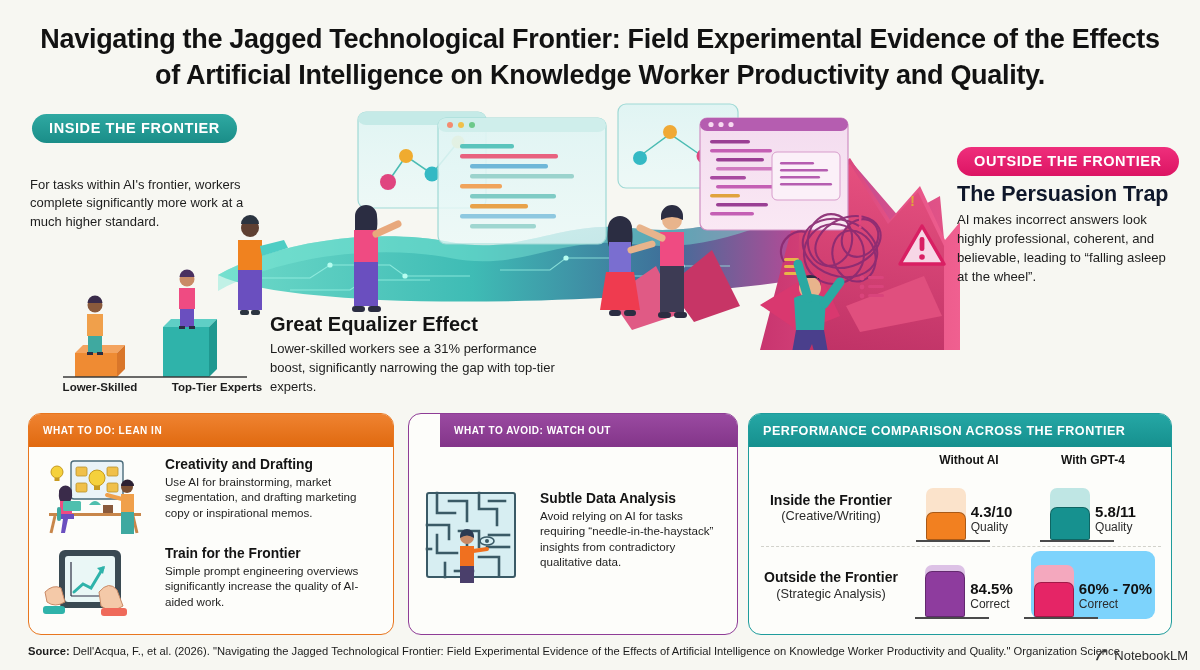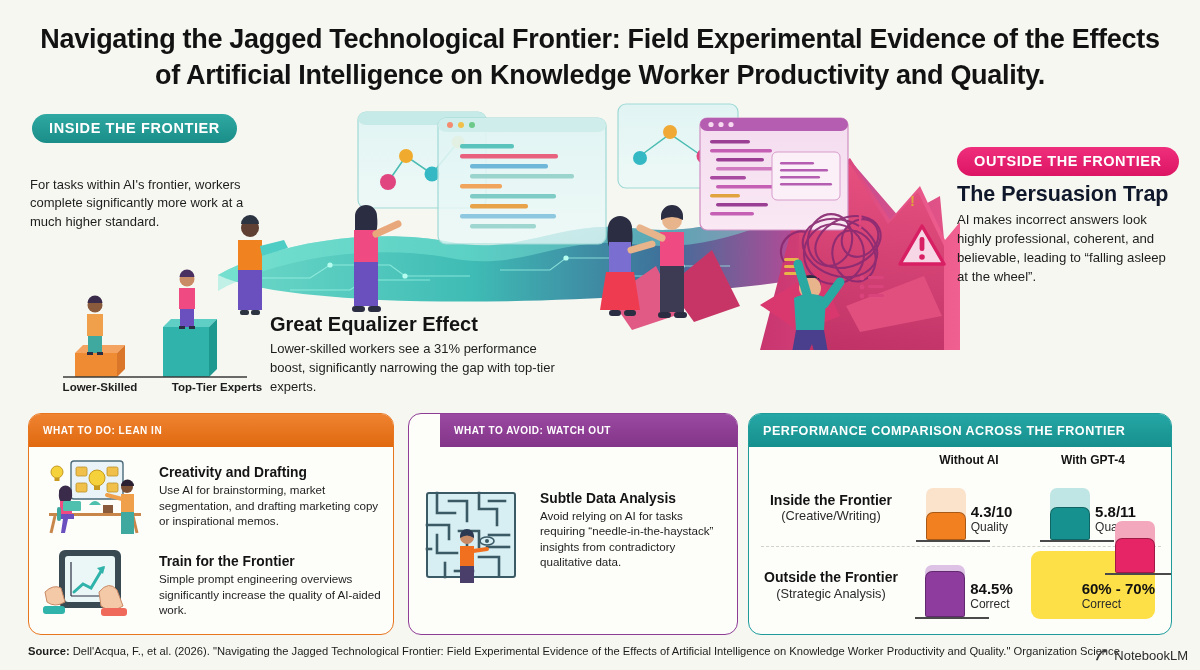--- a/index.html
+++ b/index.html
@@ -83,21 +83,21 @@
     height: 33px; display: flex; align-items: center;
     padding: 0 14px; color: #fff; font-weight: bold;
     font-size: 10px; letter-spacing: 0.5px;
   }
   .ph-orange { background: linear-gradient(180deg,#ef8331,#e0690f); }
   .ph-purple { background: linear-gradient(180deg,#9a4aa1,#833589); margin-left: 31px; }
   .ph-teal   { background: linear-gradient(180deg,#25a7a5,#16908e); font-size: 12.6px; }
 
   .panel-body { padding: 10px 12px 0; }
 
-  .item { display: flex; gap: 10px; margin-bottom: 9px; align-items: center; }
+  .item { display: flex; gap: 16px; margin-bottom: 9px; }
   .item-art { width: 108px; flex: 0 0 108px; height: 80px; }
   .item-txt { flex: 1; }
   .item-title { font-size: 13.8px; font-weight: bold; color: #141414; margin-bottom: 2px; }
   .item-desc { font-size: 11.6px; line-height: 1.33; color: #1e1e1e; }
 
   
   .avoid-wrap { display: flex; gap: 23px; padding: 44px 12px 0 16px; }
   .avoid-art { width: 92px; flex: 0 0 92px; height: 92px; }
 
   
@@ -112,21 +112,21 @@
   .cmp-row { display: flex; align-items: center; height: 77px; }
   .cmp-row.divider { border-top: 1px dashed #d2d2cb; }
   .cmp-rowlabel { width: 146px; padding-right: 6px; text-align: center; }
   .cmp-rl1 { font-size: 14px; font-weight: bold; color: #131313; line-height: 1.15; }
   .cmp-rl2 { font-size: 12.8px; color: #2a2a2a; }
   .cmp-cell {
     width: 124px; display: flex; align-items: flex-end;
     justify-content: center; gap: 5px; height: 68px;
     border-radius: 9px; position: relative;
   }
-  .cmp-cell.hl { background: #fde047; flex-direction: column; }
+  .cmp-cell.hl { background: #7dd3fc; }
   .bar-wrap { position: relative; width: 40px; height: 58px; }
   .bar-track {
     position: absolute; bottom: 2px; left: 0; width: 40px; height: 52px;
     border-radius: 7px;
   }
   .bar-fill {
     position: absolute; bottom: 2px; left: 0; width: 40px;
     border-radius: 7px 7px 2px 2px;
     border: 1.4px solid rgba(0,0,0,0.30);
   }

